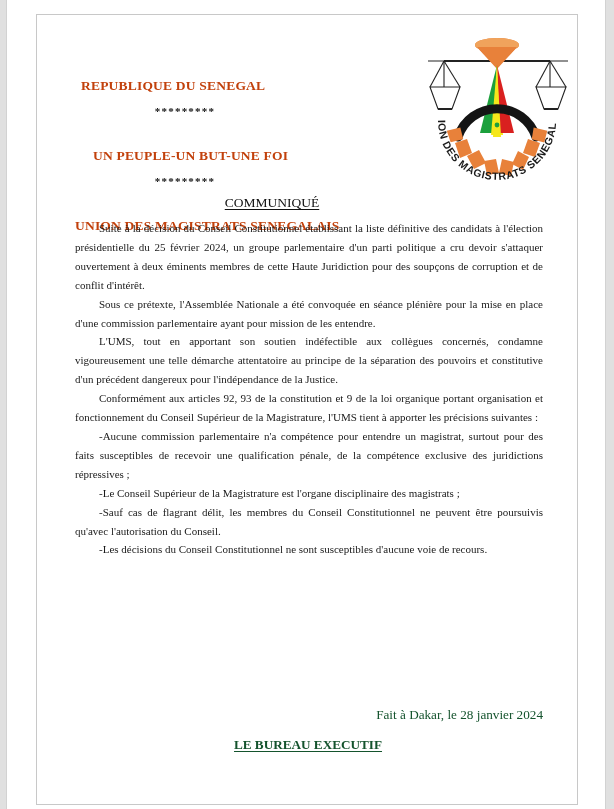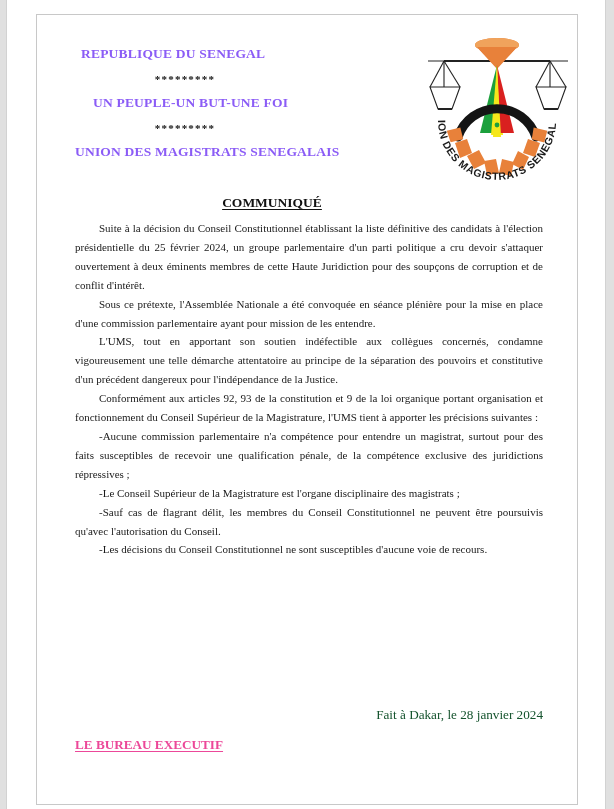--- a/index.html
+++ b/index.html
@@ -57,23 +57,24 @@
   .letterhead {
     position: absolute;
     left: 38px;
     top: 32px;
     width: 330px;
   }
   .lh-line {
     font-weight: bold;
     font-size: 13.5px;
     letter-spacing: 0.2px;
-    color: #8b5cf6;
+    color: #c2410c;
     line-height: 1.1;
     white-space: nowrap;
+    margin-top: 32px;
   }
   .lh-republique { margin-left: 6px; }
   .lh-peuple { margin-left: 18px; }
   .lh-union { margin-left: 0px; }
   .lh-stars {
     font-weight: bold;
     font-size: 11px;
     letter-spacing: 1.2px;
     text-align: center;
     color: #111111;
@@ -90,21 +91,21 @@
     height: 158px;
   }
 
   
   .doc-title {
     position: absolute;
     left: 0;
     top: 180px;
     width: 470px;
     text-align: center;
-    font-weight: bold;
+    font-weight: normal;
     font-size: 13.5px;
     color: #111111;
   }
   .doc-title span {
     text-decoration: underline;
     text-underline-offset: 2px;
   }
   .body-text {
     position: absolute;
     left: 38px;
@@ -130,24 +131,24 @@
     width: 468px;
     text-align: right;
     font-size: 13.2px;
     color: #14532d;
   }
   .signoff-name {
     position: absolute;
     left: 38px;
     top: 722px;
     width: 468px;
-    text-align: left;
+    text-align: center;
     font-weight: bold;
     font-size: 13.2px;
-    color: #ec4899;
+    color: #14532d;
   }
   .signoff-name span {
     text-decoration: underline;
     text-underline-offset: 2px;
     padding-right: 2px;
   }
 </style>
 </head>
 <body>
 

